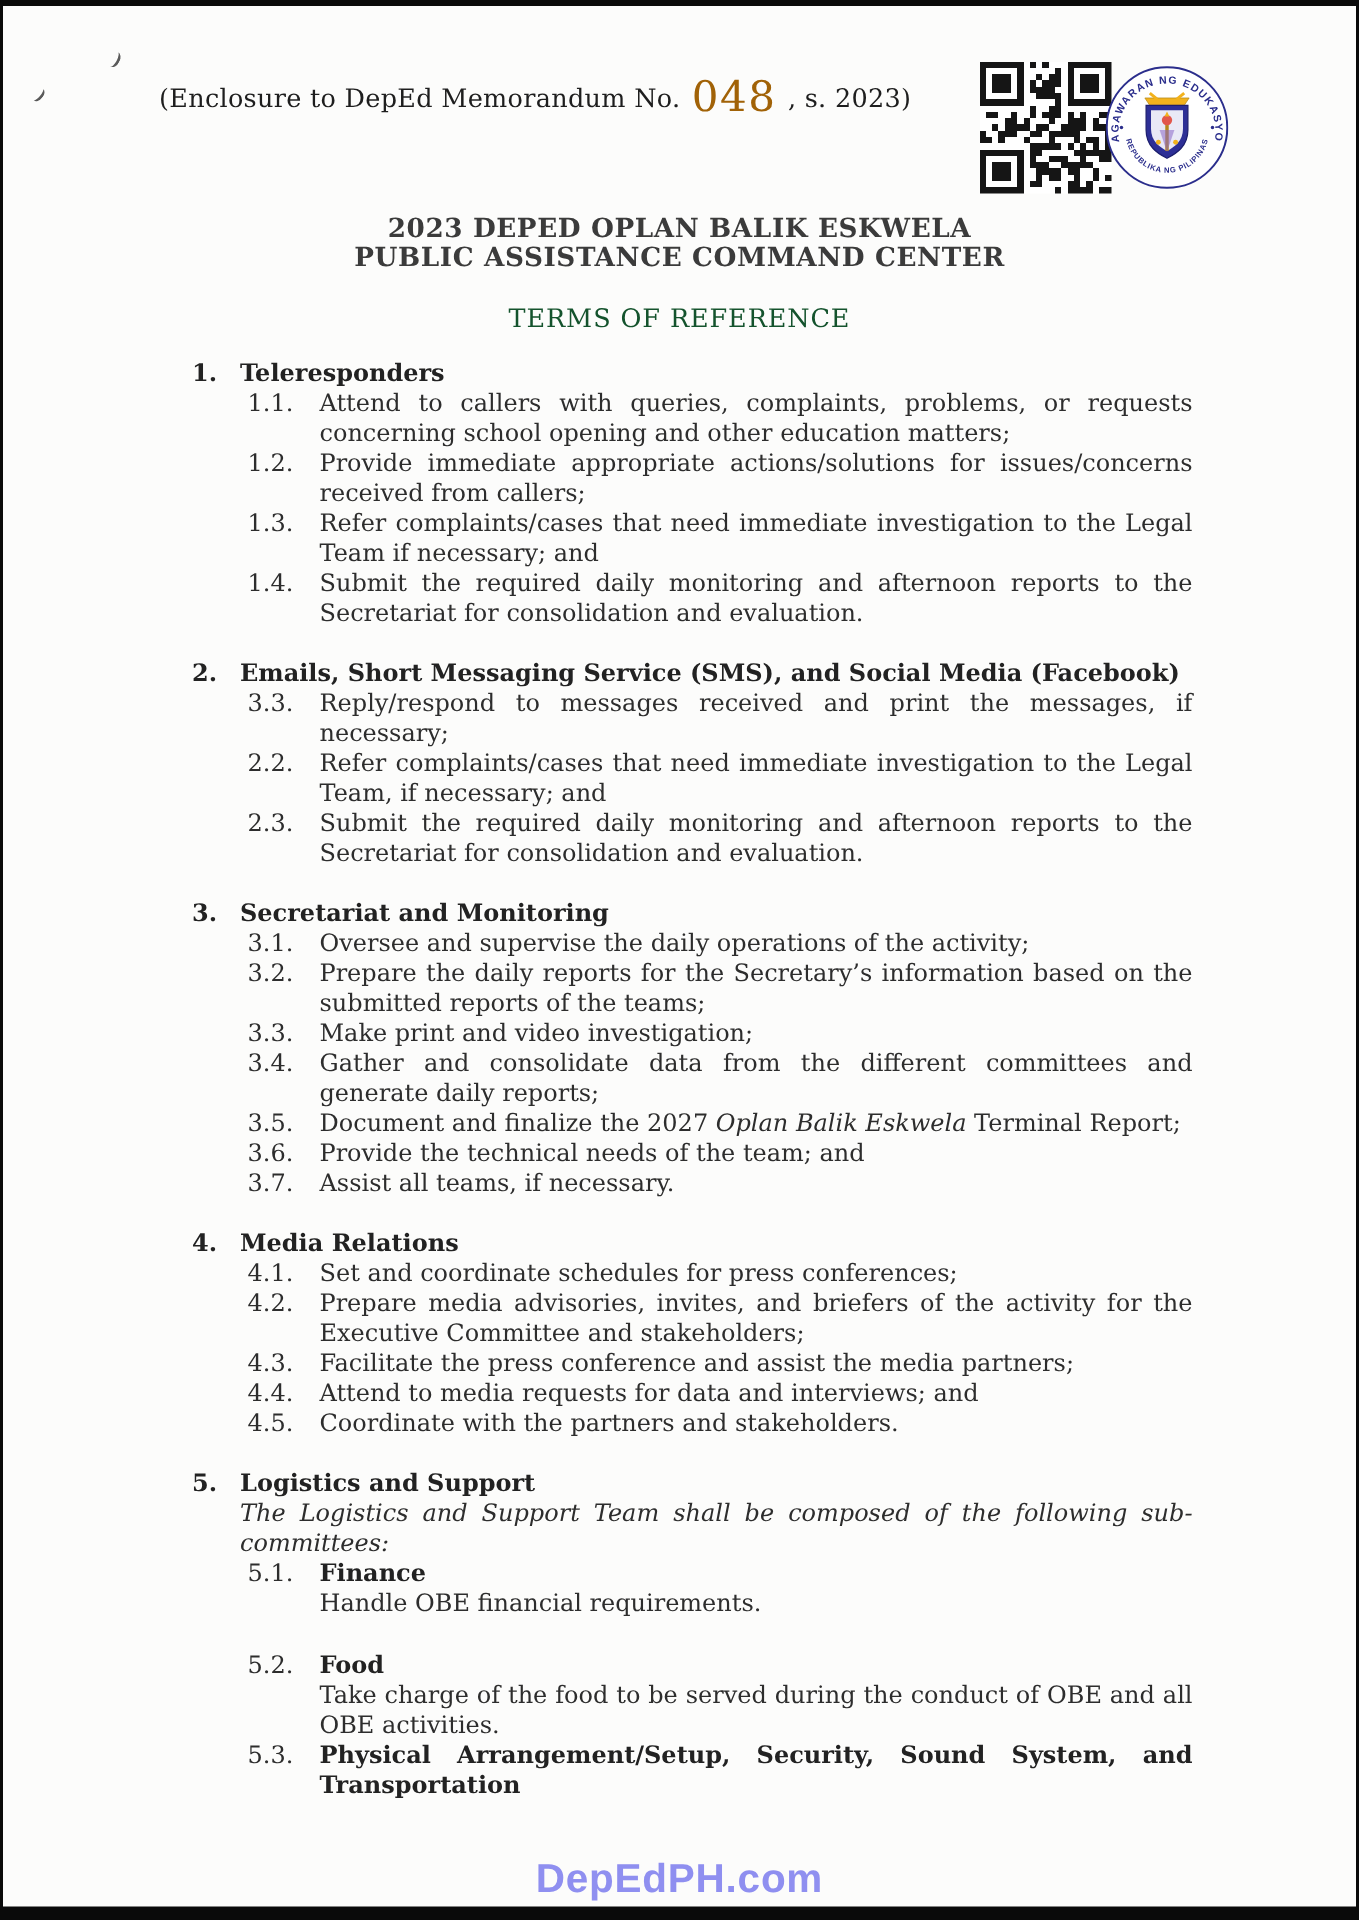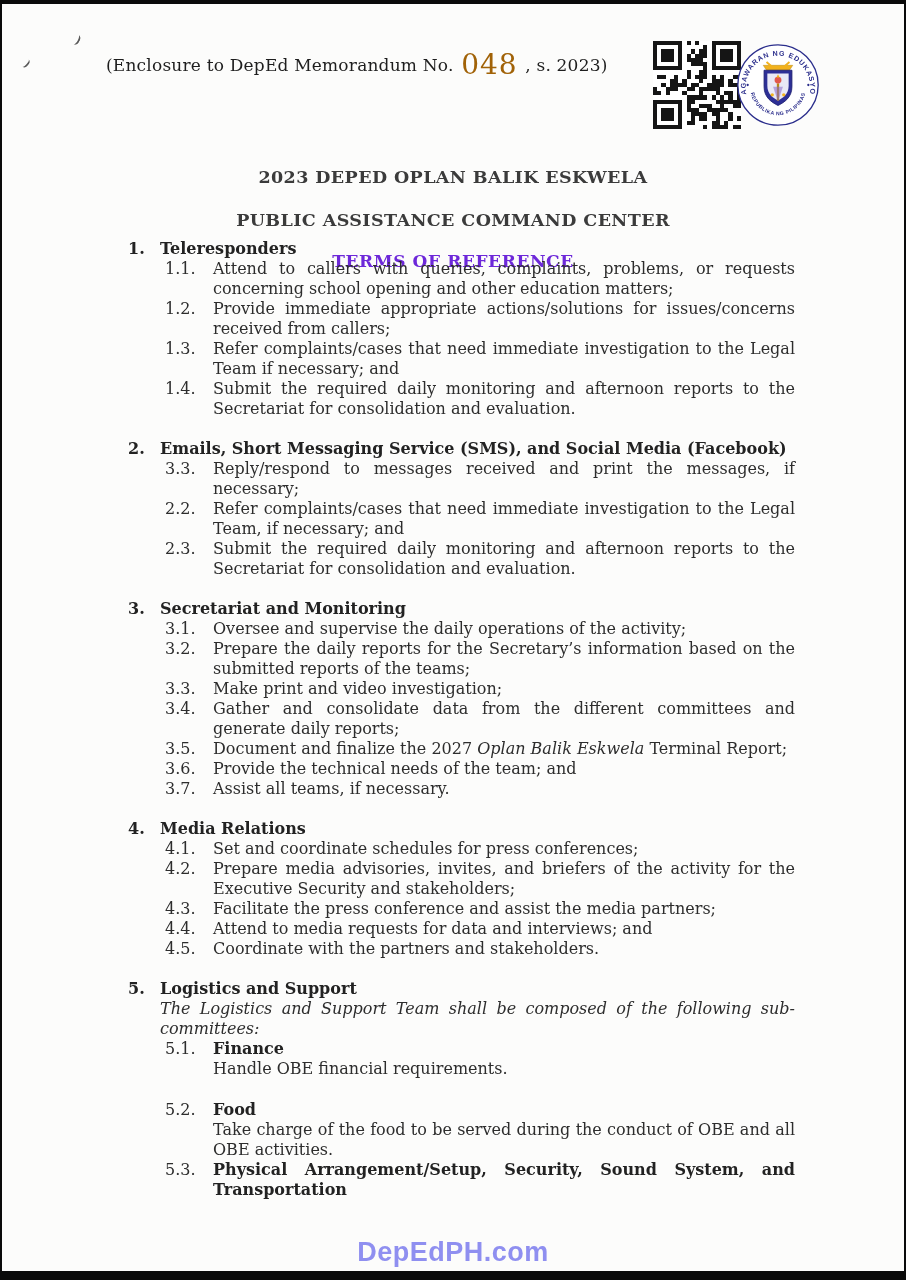--- a/index.html
+++ b/index.html
@@ -26,22 +26,22 @@
   }
   .memo-number{
     font-size:28px;font-family:"DejaVu Serif",serif;letter-spacing:1px;
     vertical-align:-3px;padding:0 2px;color:#a16207;
   }
   .qr{position:absolute;left:653px;top:41px;width:88px;height:88px;}
   .seal{position:absolute;left:737px;top:44px;width:82px;height:82px;}
 
   
   .title-block{position:absolute;top:144px;left:0;width:100%;text-align:center;}
-  .title-line{font-weight:700;font-size:17.5px;line-height:19px;color:#3b3b3b;letter-spacing:.4px;margin-top:24px;}
-  .subtitle{font-weight:700;font-size:17px;color:#6d28d9;letter-spacing:.6px;margin-top:21px;}
+  .title-line{font-weight:700;font-size:17.5px;line-height:19px;color:#3b3b3b;letter-spacing:.4px;}
+  .subtitle{font-weight:400;font-size:17px;color:#14532d;letter-spacing:.6px;margin-top:21px;}
 
   
   .content{position:absolute;left:128px;top:239px;width:667px;font-size:16px;line-height:20px;}
   .section{margin-top:20px;}
   .section:first-child{margin-top:0;}
   .sec-head{display:flex;font-weight:700;color:#222;}
   .sec-num{width:32px;flex:0 0 32px;}
   .sec-title{flex:1;}
   .sec-intro{margin-left:32px;text-align:justify;font-style:italic;}
   .item{display:flex;margin-left:37px;}
@@ -341,21 +341,21 @@
       <div class="sec-head">
         <span class="sec-num">4.</span>
         <span class="sec-title">Media Relations</span>
       </div>
       <div class="item">
         <span class="inum">4.1.</span>
         <span class="itext">Set and coordinate schedules for press conferences;</span>
       </div>
       <div class="item">
         <span class="inum">4.2.</span>
-        <span class="itext">Prepare media advisories, invites, and briefers of the activity for the Executive Security and stakeholders;</span>
+        <span class="itext">Prepare media advisories, invites, and briefers of the activity for the Executive Committee and stakeholders;</span>
       </div>
       <div class="item">
         <span class="inum">4.3.</span>
         <span class="itext">Facilitate the press conference and assist the media partners;</span>
       </div>
       <div class="item">
         <span class="inum">4.4.</span>
         <span class="itext">Attend to media requests for data and interviews; and</span>
       </div>
       <div class="item">

